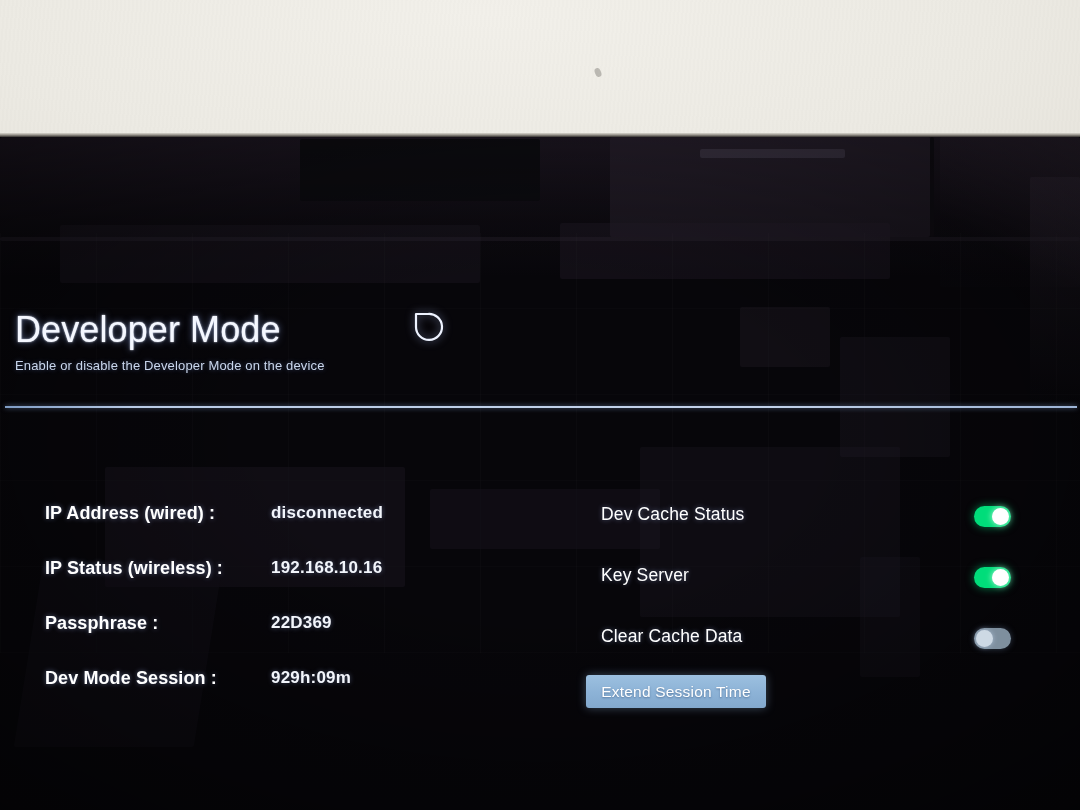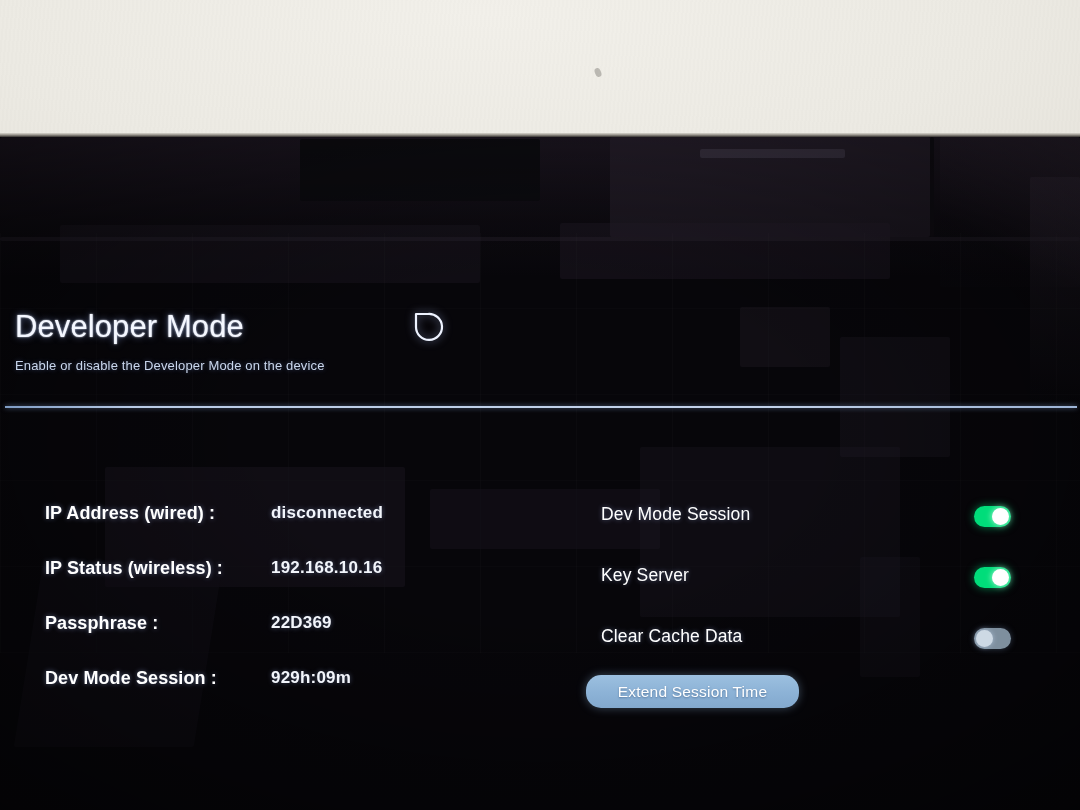--- a/index.html
+++ b/index.html
@@ -93,21 +93,21 @@
   .rf-vig {
     position:absolute; inset:0;
     background:radial-gradient(ellipse 860px 520px at 50% 45%, rgba(0,0,0,0) 30%, rgba(0,0,0,.55) 100%);
   }
 
   
   .ui { position:absolute; inset:0; }
 
   .title {
     position:absolute; left:15px; top:172px;
-    font-size:31px; font-weight:400; letter-spacing:.1px;
+    font-size:36px; font-weight:400; letter-spacing:.1px;
     color:#f4f7ff;
     text-shadow:0 0 7px rgba(150,180,255,.55), 0 0 2px rgba(255,255,255,.9);
   }
   .subtitle {
     position:absolute; left:15px; top:221px;
     font-size:13px; font-weight:400; letter-spacing:.15px;
     color:#c9d6ec;
     text-shadow:0 0 5px rgba(120,150,220,.45);
   }
 
@@ -163,22 +163,22 @@
     position:absolute; top:2px; left:2px;
     width:17px; height:17px; border-radius:50%;
     background:#cdd9e4;
     box-shadow:0 0 5px rgba(200,220,245,.6);
   }
   .toggle.on { background:#00dd7a; box-shadow:0 0 9px rgba(0,220,125,.55); }
   .toggle.on .knob { left:18px; background:#ffffff; box-shadow:0 0 6px rgba(255,255,255,.75); }
 
   .extend-btn {
     position:absolute; left:586px; top:538px;
-    width:213px; height:33px;
-    border:none; border-radius:15px;
+    width:180px; height:33px;
+    border:none; border-radius:3px;
     background:linear-gradient(180deg,#9cc0e0 0%,#8cb2d6 55%,#83a9ce 100%);
     color:#ffffff;
     font-family:"Liberation Sans", sans-serif;
     font-size:15.5px; letter-spacing:.2px;
     text-shadow:0 1px 2px rgba(40,70,110,.55);
     box-shadow:0 0 10px rgba(140,178,214,.40);
     cursor:pointer;
   }
 </style>
 </head>
@@ -250,21 +250,21 @@
         <div class="info-row">
           <span class="info-label">Dev Mode Session :</span>
           <span class="info-value">929h:09m</span>
         </div>
 
       </div>
 
       <div class="control-list">
 
         <div class="control-row">
-          <span class="control-label">Dev Mode Session</span>
+          <span class="control-label">Dev Cache Status</span>
           <div class="toggle on">
             <div class="knob"></div>
           </div>
         </div>
 
         <div class="control-row">
           <span class="control-label">Key Server</span>
           <div class="toggle on">
             <div class="knob"></div>
           </div>

